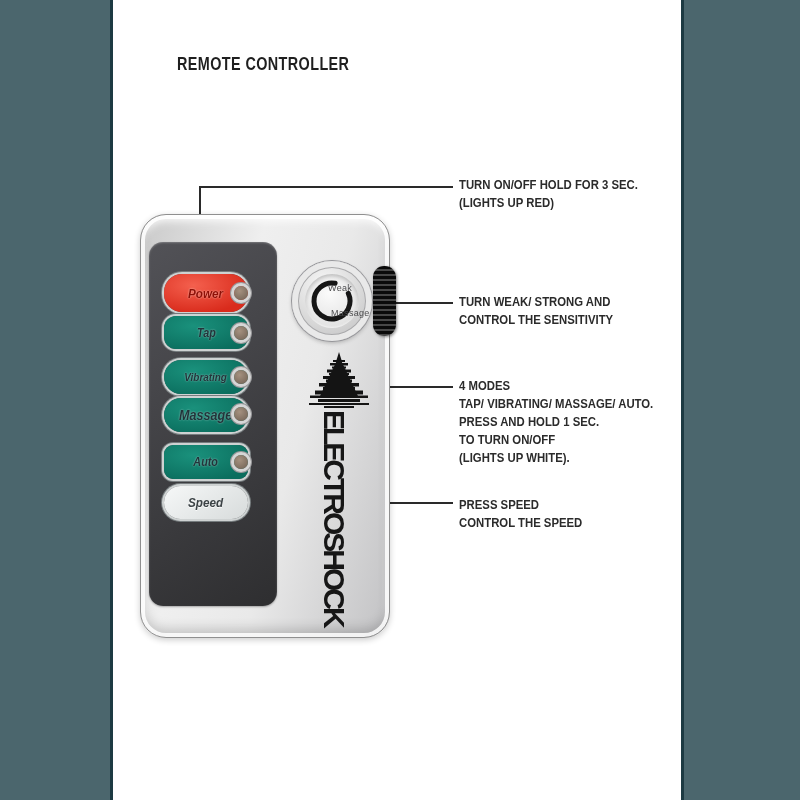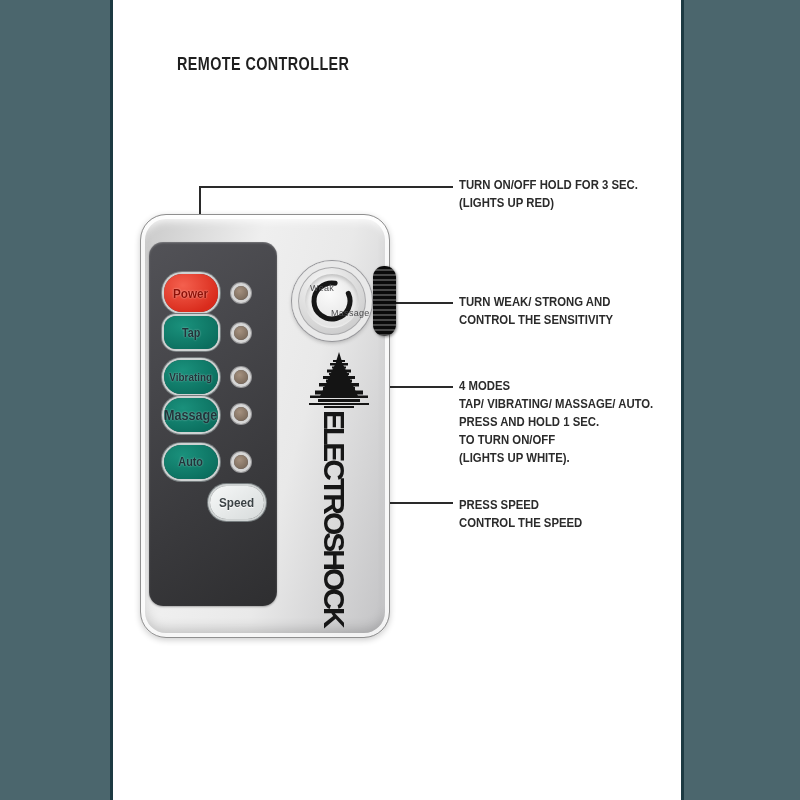--- a/index.html
+++ b/index.html
@@ -18,29 +18,29 @@
         line-height:18px;transform:scaleX(0.84);transform-origin:left top;white-space:nowrap;}
   
   .device{position:absolute;left:140px;top:214px;width:248px;height:422px;border-radius:26px;
           background:linear-gradient(105deg,#c9c9c9,#efefef 35%,#e9e9e9 60%,#c2c2c4 100%);
           border:1px solid #8f8f8f;
           box-shadow:inset 0 0 0 4px rgba(255,255,255,0.85), inset 0 -8px 12px rgba(0,0,0,0.18),
                      inset 0 6px 8px rgba(255,255,255,0.9), 0 2px 6px rgba(0,0,0,0.2);}
   .panel{position:absolute;left:149px;top:242px;width:128px;height:364px;border-radius:14px;
          background:linear-gradient(145deg,#525257,#2e2e30);
          box-shadow:inset 0 1px 2px rgba(255,255,255,0.25), 0 1px 2px rgba(0,0,0,0.3);}
-  .pill{position:absolute;left:164px;width:54px;border-radius:18px;display:flex;
+  .pill{position:absolute;left:164px;width:84px;border-radius:18px;display:flex;
         align-items:center;justify-content:center;font-weight:bold;
-        box-shadow:0 0 0 2px #ced2d2, 0 0 0 3px #767c7e;}
+        box-shadow:0 0 0 2px #ced2d2, 0 0 0 3px #767c7e;font-style:italic;}
   .pill-power{background:radial-gradient(ellipse at 35% 30%,#f4604e,#d92b1c 75%);color:#8f1007;
         text-shadow:0 0 2px rgba(255,215,205,0.9);font-size:13px;}
   .pill-mode{background:radial-gradient(ellipse at 35% 30%,#1a917c,#0b6e5e 80%);color:#22343a;
         text-shadow:0 0 2px rgba(255,255,255,0.55);font-size:12px;}
   .pill-speed{background:linear-gradient(145deg,#f6f8f8,#d7dbdb);color:#3c4346;font-size:13px;
-        text-shadow:0 1px 0 rgba(255,255,255,0.8);margin-left:46px;}
+        text-shadow:0 1px 0 rgba(255,255,255,0.8);}
   .pill span{transform:scaleX(0.9);}
   .led{position:absolute;left:234px;width:14px;height:14px;border-radius:50%;
        background:radial-gradient(circle at 40% 35%,#a5917f,#6e5f52);
        box-shadow:0 0 0 3px #d6d6d6, 0 0 0 4px #98989a;}
   
   .dial-outer{position:absolute;left:292px;top:261px;width:80px;height:80px;border-radius:50%;
        background:radial-gradient(circle at 40% 30%,#f7f7f7,#d6d6d6 55%,#b9b9bb);
        box-shadow:0 0 0 1px #96969a, inset 0 0 0 6px #e9e9e9, inset 0 0 0 7px #a9a9ab,
                   0 2px 4px rgba(0,0,0,0.25);}
   .dial-inner{position:absolute;left:305px;top:274px;width:54px;height:54px;border-radius:50%;
@@ -104,39 +104,39 @@
   </div>
   <div class="pill pill-mode" style="top:316px;height:33px;border-radius:12px;">
     <span>Tap</span>
   </div>
   <div class="pill pill-mode" style="top:360px;height:34px;font-size:11px;">
     <span>Vibrating</span>
   </div>
   <div class="pill pill-mode" style="top:398px;height:34px;font-size:14px;">
     <span>Massage</span>
   </div>
-  <div class="pill pill-mode" style="top:445px;height:34px;">
+  <div class="pill pill-mode" style="top:445px;height:34px;border-radius:9px;">
     <span>Auto</span>
   </div>
   <div class="pill pill-speed" style="top:486px;height:33px;">
     <span>Speed</span>
   </div>
 
   <div class="led" style="top:286px;"></div>
   <div class="led" style="top:326px;"></div>
   <div class="led" style="top:370px;"></div>
   <div class="led" style="top:407px;"></div>
   <div class="led" style="top:455px;"></div>
 
   <div class="dial-outer"></div>
   <div class="dial-inner"></div>
   <svg class="dial-arc" width="46" height="46">
     <path d="M 26.1 5.3 A 18 18 0 1 0 39.3 15.4" fill="none" stroke="#161616" stroke-width="5" stroke-linecap="round"></path>
   </svg>
-  <div class="dial-label" style="left:310px;top:283px;">Weak</div>
+  <div class="dial-label" style="left:328px;top:283px;">Weak</div>
   <div class="dial-label" style="left:331px;top:308px;">Massage</div>
 
   <div class="wheel"></div>
 
   <svg class="tree" width="62" height="58" viewBox="0 0 62 58">
     <g fill="#141414">
       <polygon points="31,0 33.5,8 28.5,8"></polygon>
       <polygon points="31,4 50,44 12,44"></polygon>
       <rect x="25" y="8" width="12" height="2"></rect>
       <rect x="22" y="11" width="18" height="2.5"></rect>

